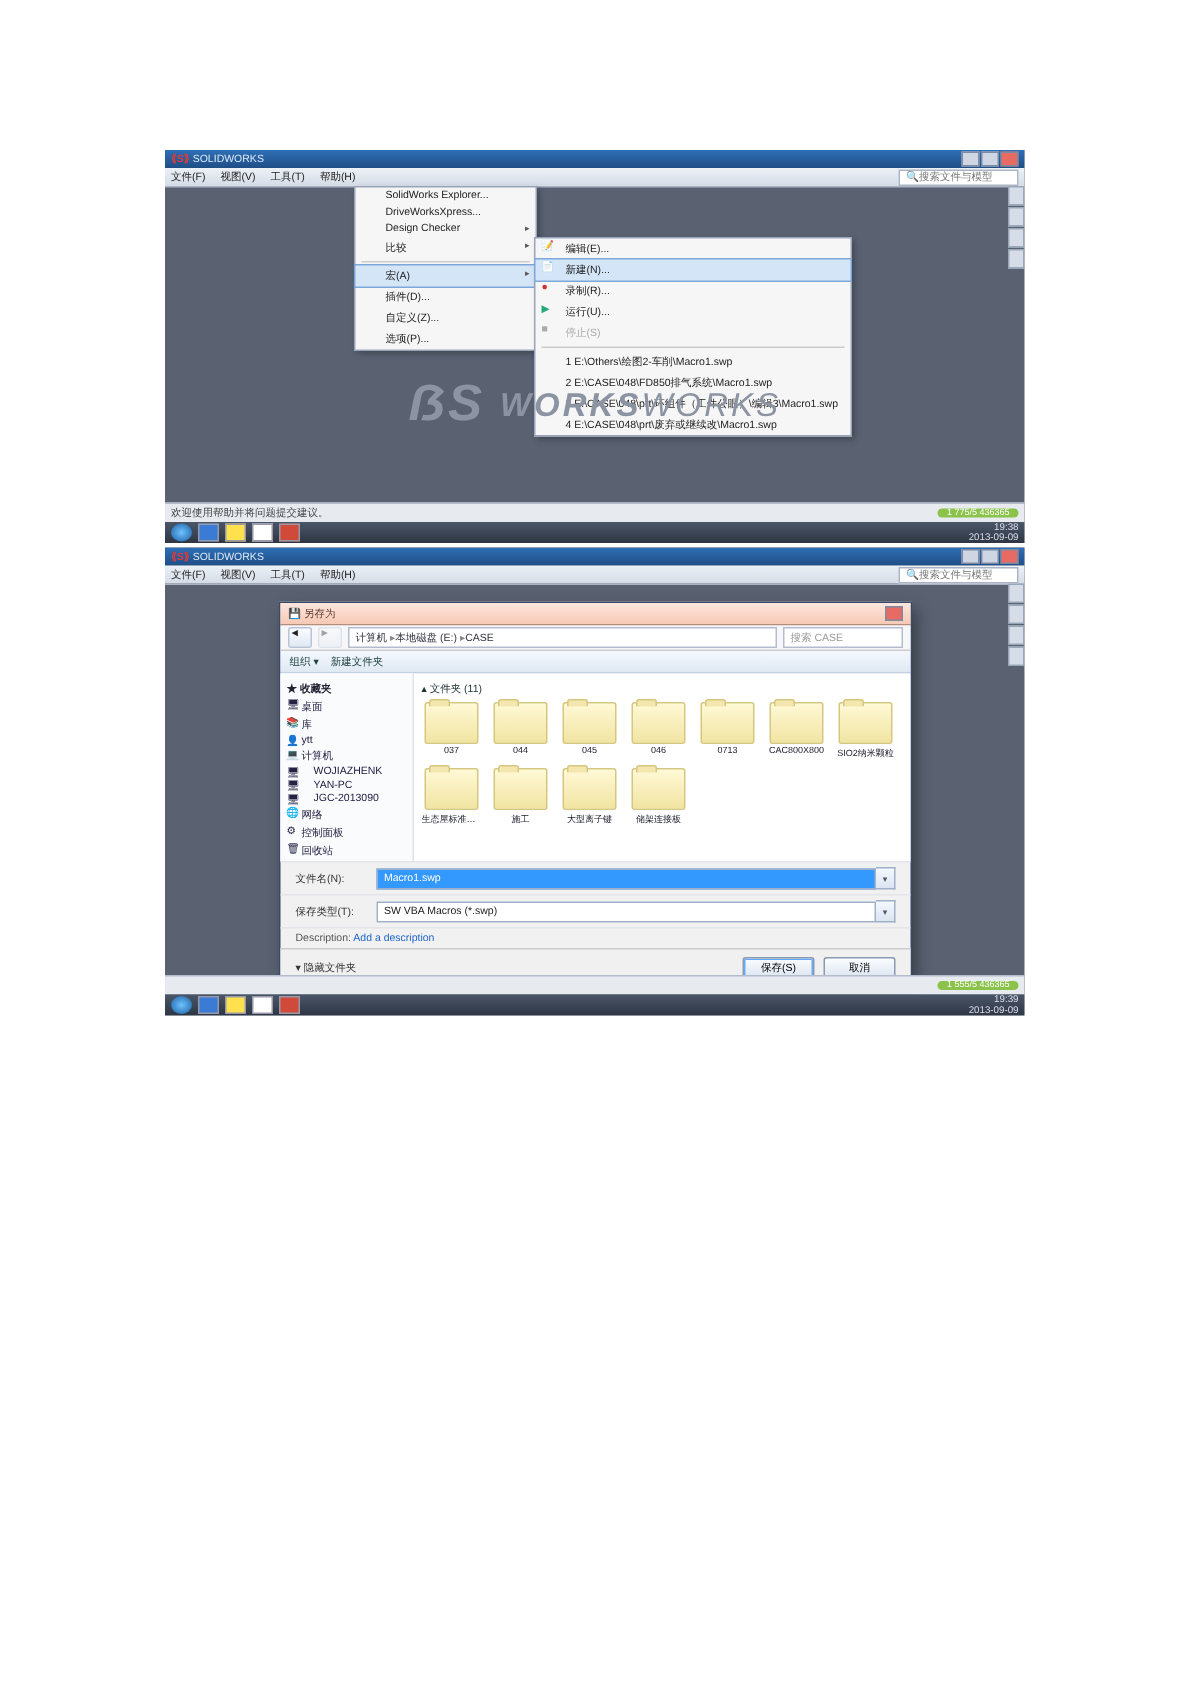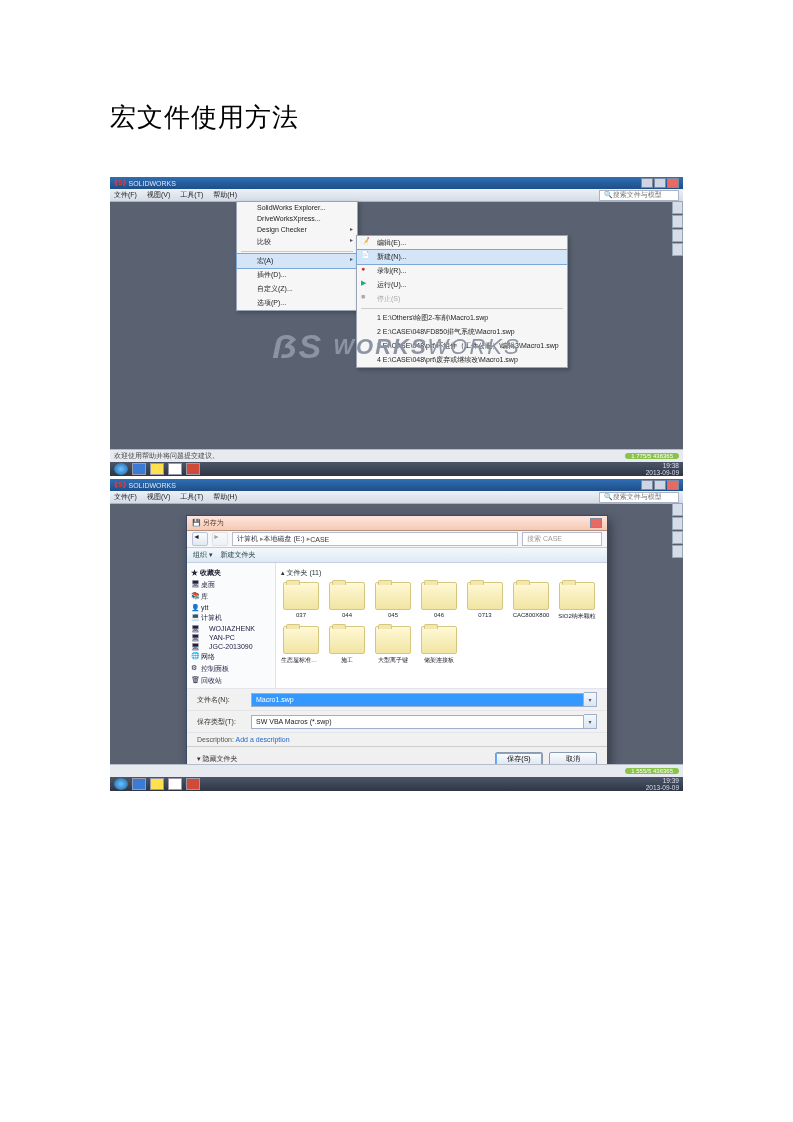--- a/index.html
+++ b/index.html
@@ -26,21 +26,21 @@
 
   
   .shot {
     width: 573px;
     position: relative;
     background: #5a6272;
     font-size: 8px;
     color: #222;
     overflow: hidden;
   }
-  .shot1 { height: 299px; margin-bottom: 3px; }
+  .shot1 { height: 262px; margin-bottom: 3px; }
   .shot2 { height: 312px; }
 
   
   .sw-titlebar {
     background: linear-gradient(#2e6fb6, #1f4e86);
     height: 12px;
     display: flex;
     align-items: center;
     padding: 0 4px;
     color: #dbe8f7;
@@ -209,21 +209,20 @@
   .dlg-footer button{width:48px;height:14px;font-size:7px;border:1px solid #8a9ab3;background:linear-gradient(#fbfdff,#dde6f1);border-radius:2px;}
   .dlg-footer button.primary{box-shadow:0 0 0 1px #66aaff inset;}
 
   .versionlabel{position:absolute;bottom:16px;left:4px;color:#c9d1e0;font-size:7px;}
 </style>
 </head>
 <body>
 
 <div class="page">
 
-  <h1 class="title">宏文件使用方法</h1>
 
 
   <div class="shot shot1">
 
     <div class="sw-titlebar">
       <span class="sw-logo">⟪S⟫</span>
       <span>SOLIDWORKS</span>
       <div class="winbtns">
         <div class="winbtn"></div>
         <div class="winbtn"></div>

